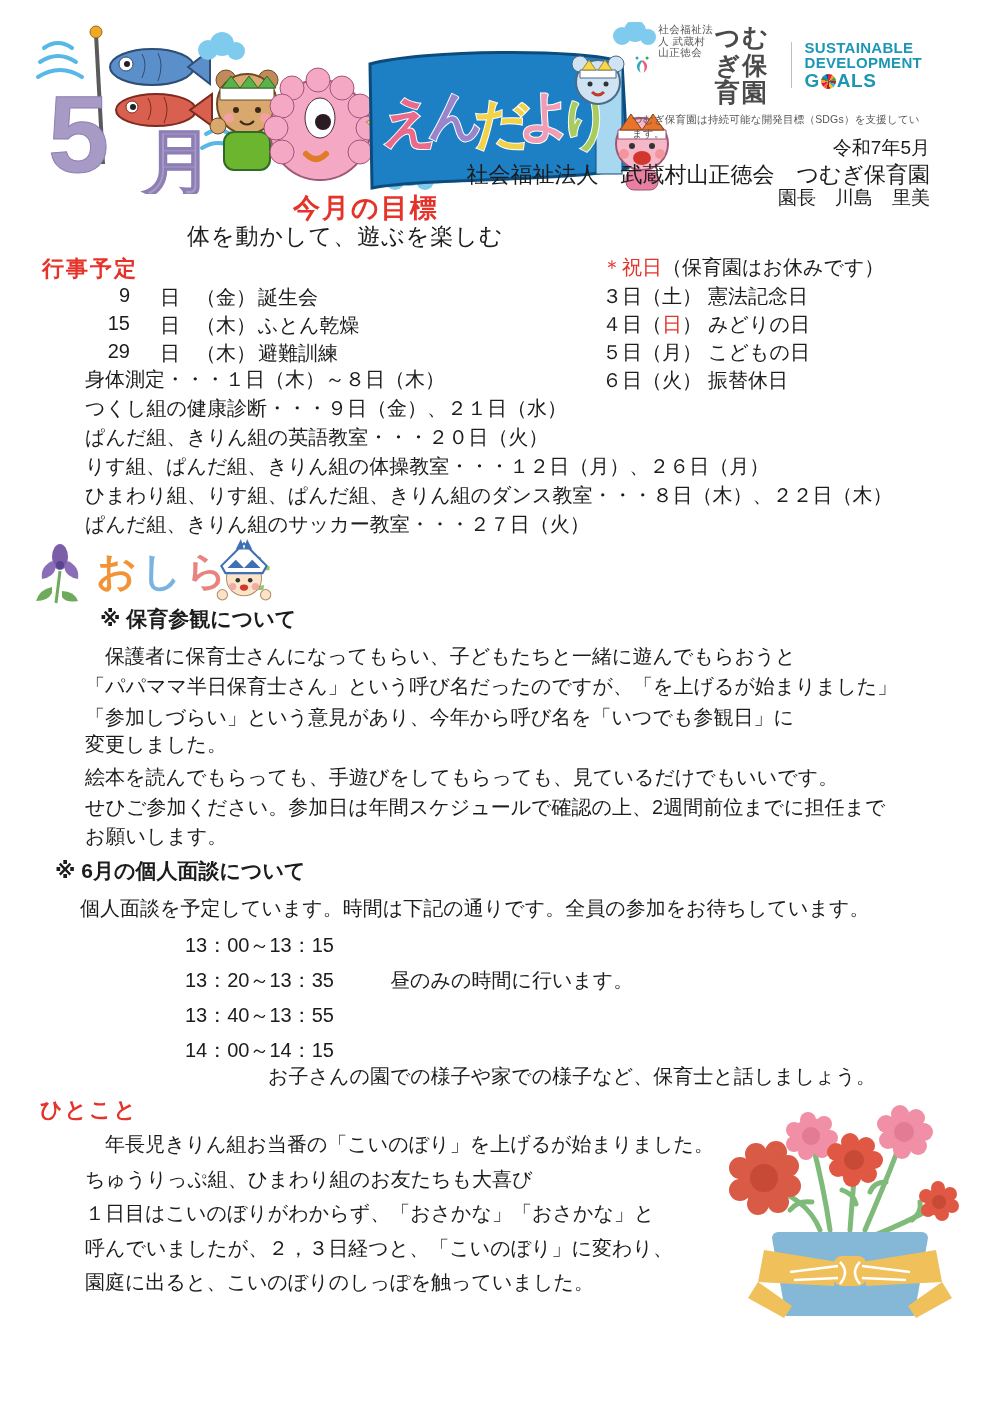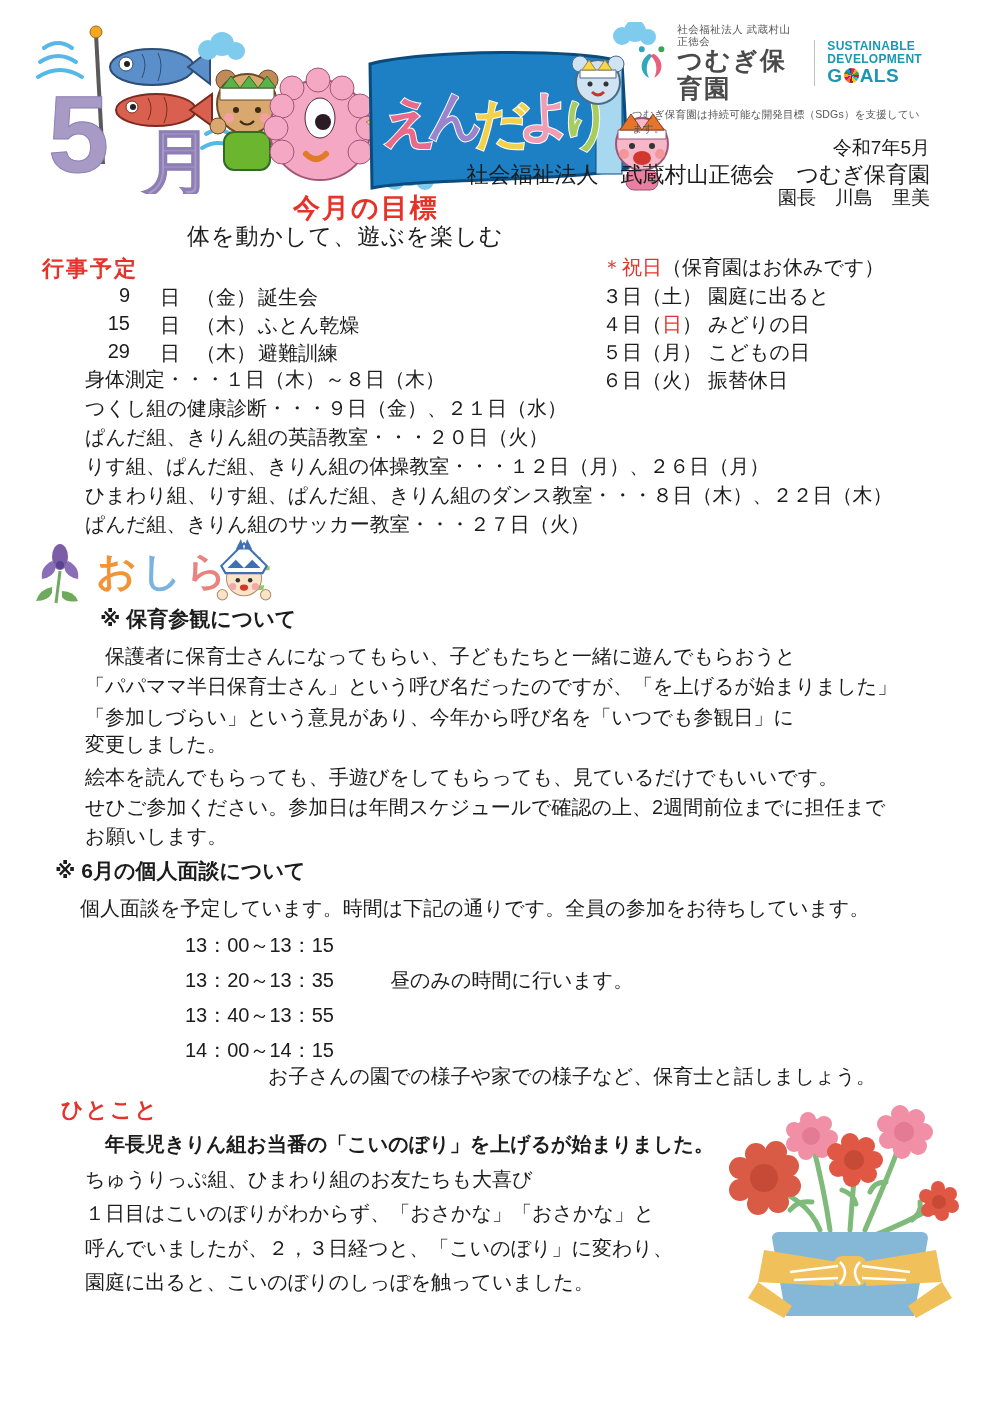--- a/index.html
+++ b/index.html
@@ -17,47 +17,47 @@
     font-family:"Liberation Sans","DejaVu Sans",sans-serif;
     color:var(--ink); font-size:20px;
   }
   .t{position:absolute; white-space:nowrap; line-height:1.25;}
   .red{color:var(--red);}
   .right{text-align:right;}
   
   .art{position:absolute; left:30px; top:22px;}
   .logo-block{position:absolute; left:632px; top:24px; width:290px;}
   .logo-row{display:flex; align-items:center; gap:6px;}
-  .logo-text{display:flex; flex-direction:column; line-height:1.1;}
+  .logo-text{display:flex; flex-direction:row; line-height:1.1;}
   .logo-org{font-size:10.5px; color:#555; letter-spacing:.5px;}
   .logo-name{font-size:25px; font-weight:bold; color:#4a4a4a; letter-spacing:2px;}
   .logo-div{width:1px; height:46px; background:#c0c0c0; margin:0 7px;}
   .sdg{display:flex; flex-direction:column; line-height:1.05;}
-  .sdg-small{font-size:12px; font-weight:bold; color:var(--sdg-teal); letter-spacing:.3px;}
+  .sdg-small{font-size:15px; font-weight:bold; color:var(--sdg-teal); letter-spacing:.3px;}
   .sdg-goals{font-size:19px; font-weight:bold; color:var(--sdg-teal); display:flex; align-items:center; letter-spacing:.5px;}
   .sdg-wheel{display:inline-block; width:15px; height:15px; border-radius:50%; margin:0 1px;
     background:conic-gradient(#e5243b 0 8%,#dda63a 8% 16%,#4c9f38 16% 24%,#c5192d 24% 31%,#26bde2 31% 39%,#fcc30b 39% 47%,#a21942 47% 55%,#fd6925 55% 63%,#dd1367 63% 71%,#fd9d24 71% 79%,#3f7e44 79% 87%,#0a97d9 87% 94%,#19486a 94% 100%);}
   .logo-caption{font-size:10.5px; color:#555; margin-top:6px; letter-spacing:.2px;}
   
   .h-goal{left:293px; top:192px; font-size:27px; font-weight:bold; color:var(--red); letter-spacing:2px;}
   .goal-text{left:187px; top:222px; font-size:23px; letter-spacing:1px;}
   .h-events{left:42px; top:255px; font-size:22px; font-weight:bold; color:var(--red); letter-spacing:2px;}
   .ev-row{position:absolute; left:85px; display:flex; white-space:nowrap;}
   .ev-day{display:inline-block; width:45px; text-align:right;}
   .ev-unit{margin-left:30px;}
   .ev-wd{margin-left:16px;}
   .ev-name{margin-left:2px;}
   .h-holi{left:602px; top:255px;}
   .holi-row{position:absolute; left:602px;}
   .holi-name{margin-left:6px;}
   
   .notice-chars{position:absolute; left:96px; top:546px; font-size:40px; font-weight:bold; letter-spacing:4px;}
   .nc0{color:#f09437;} .nc1{color:#7ab3e0;} .nc2{color:#e8837f;} .nc3{color:#8fc964;}
   .sec-head{font-size:21px; font-weight:bold;}
-  .hito-head{left:40px; top:1096px; font-size:22px; font-weight:bold; color:var(--red); letter-spacing:2px;margin-left:21px;}
+  .hito-head{left:40px; top:1096px; font-size:22px; font-weight:bold; color:var(--red); letter-spacing:2px;}
 </style>
 </head>
 <body>
 
 <div class="page">
 
   <div class="art">
     <svg width="650" height="172" viewBox="0 0 650 172">
 
       <g stroke="#57b8e8" stroke-width="4" fill="none" stroke-linecap="round">
@@ -238,21 +238,21 @@
   <div class="t" style="left:85px; top:396px;">つくし組の健康診断・・・９日（金）、２１日（水）</div>
   <div class="t" style="left:85px; top:425px;">ぱんだ組、きりん組の英語教室・・・２０日（火）</div>
   <div class="t" style="left:85px; top:454px;">りす組、ぱんだ組、きりん組の体操教室・・・１２日（月）、２６日（月）</div>
   <div class="t" style="left:85px; top:483px;">ひまわり組、りす組、ぱんだ組、きりん組のダンス教室・・・８日（木）、２２日（木）</div>
   <div class="t" style="left:85px; top:512px;">ぱんだ組、きりん組のサッカー教室・・・２７日（火）</div>
 
   <div class="t h-holi">
     <span class="red">＊</span><span class="red">祝日</span><span>（保育園はお休みです）</span>
   </div>
   <div class="t holi-row" style="top:284px;">
-    <span>３日（土）</span><span class="red"></span><span></span><span class="holi-name">園庭に出ると</span>
+    <span>３日（土）</span><span class="red"></span><span></span><span class="holi-name">憲法記念日</span>
   </div>
   <div class="t holi-row" style="top:312px;">
     <span>４日（</span><span class="red">日</span><span>）</span><span class="holi-name">みどりの日</span>
   </div>
   <div class="t holi-row" style="top:340px;">
     <span>５日（月）</span><span class="red"></span><span></span><span class="holi-name">こどもの日</span>
   </div>
   <div class="t holi-row" style="top:368px;">
     <span>６日（火）</span><span class="red"></span><span></span><span class="holi-name">振替休日</span>
   </div>
@@ -297,21 +297,21 @@
   <div class="t sec-head" style="left:55px; top:858px;">※ 6月の個人面談について</div>
   <div class="t" style="left:80px; top:896px;">個人面談を予定しています。時間は下記の通りです。全員の参加をお待ちしています。</div>
   <div class="t" style="left:185px; top:933px;">13：00～13：15</div>
   <div class="t" style="left:185px; top:968px;">13：20～13：35</div>
   <div class="t" style="left:185px; top:1003px;">13：40～13：55</div>
   <div class="t" style="left:185px; top:1038px;">14：00～14：15</div>
   <div class="t" style="left:390px; top:968px;">昼のみの時間に行います。</div>
   <div class="t" style="left:268px; top:1064px;">お子さんの園での様子や家での様子など、保育士と話しましょう。</div>
 
   <div class="t hito-head">ひとこと</div>
-  <div class="t" style="left:105px; top:1132px;font-weight:bold;">年長児きりん組お当番の「こいのぼり」を上げるが始まりました。</div>
+  <div class="t" style="left:105px; top:1132px;">年長児きりん組お当番の「こいのぼり」を上げるが始まりました。</div>
   <div class="t" style="left:85px; top:1167px;">ちゅうりっぷ組、ひまわり組のお友たちも大喜び</div>
   <div class="t" style="left:85px; top:1201px;">１日目はこいのぼりがわからず、「おさかな」「おさかな」と</div>
   <div class="t" style="left:85px; top:1236px;">呼んでいましたが、２，３日経つと、「こいのぼり」に変わり、</div>
   <div class="t" style="left:85px; top:1270px;">園庭に出ると、こいのぼりのしっぽを触っていました。</div>
 
   <svg class="t" style="left:700px; top:1090px;" width="300" height="240" viewBox="0 0 300 240">
     <g stroke="#7fba7a" stroke-width="5" fill="none" stroke-linecap="round">
       <path d="M120,140 C110,115 90,105 68,95"></path>
       <path d="M130,140 C125,105 118,75 112,52"></path>
       <path d="M150,140 C152,115 153,98 155,80"></path>

